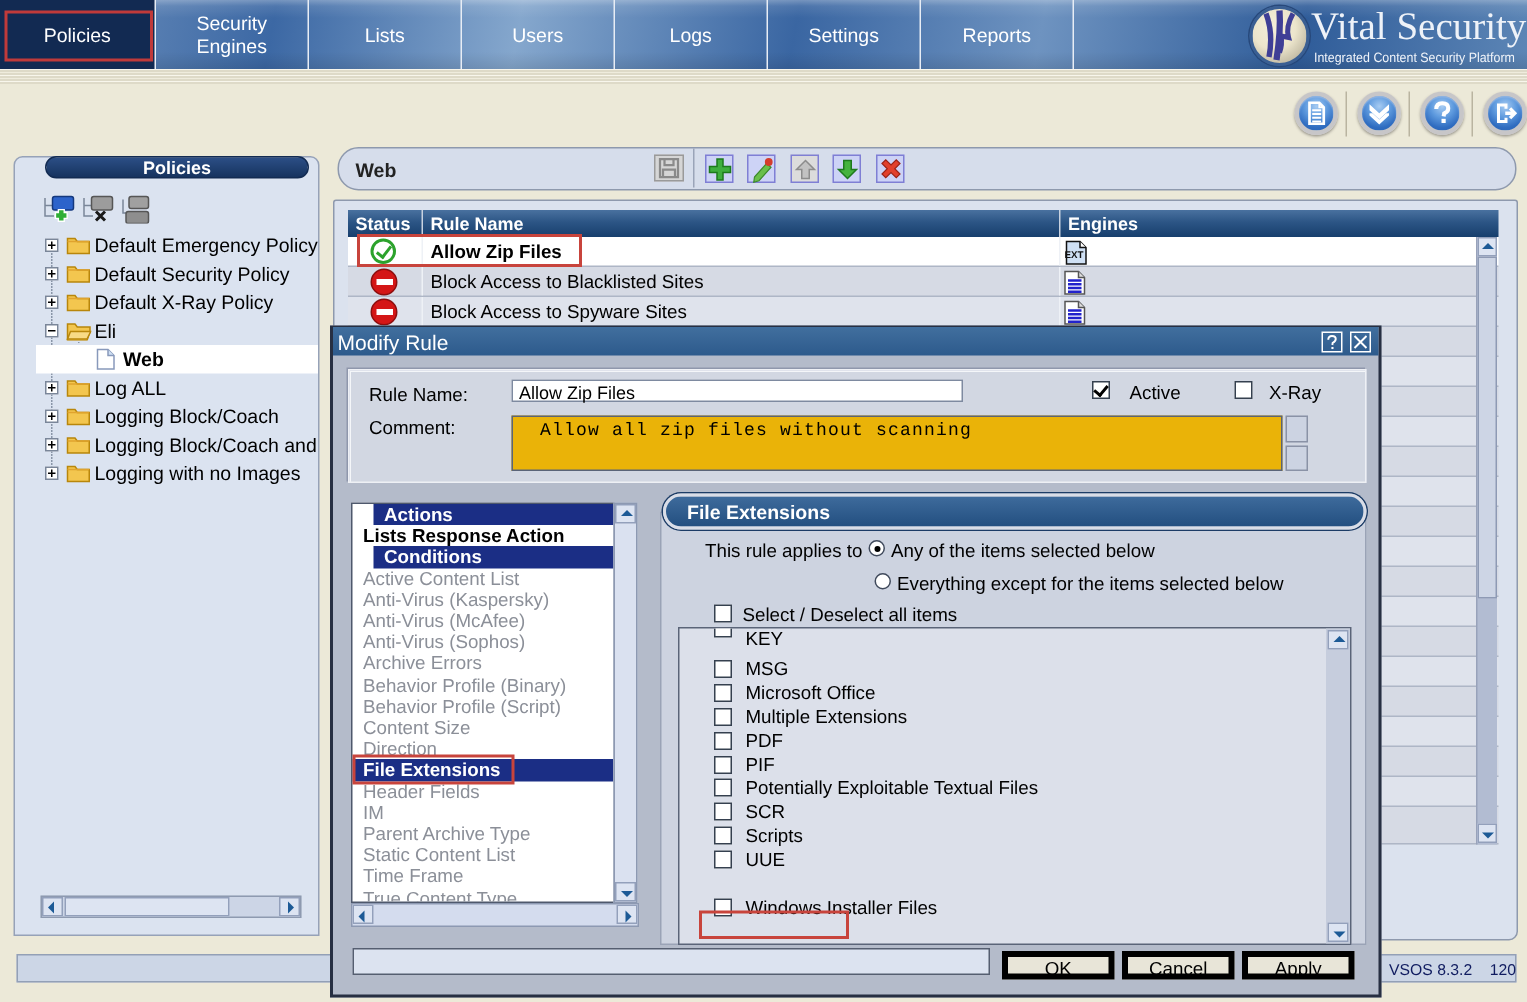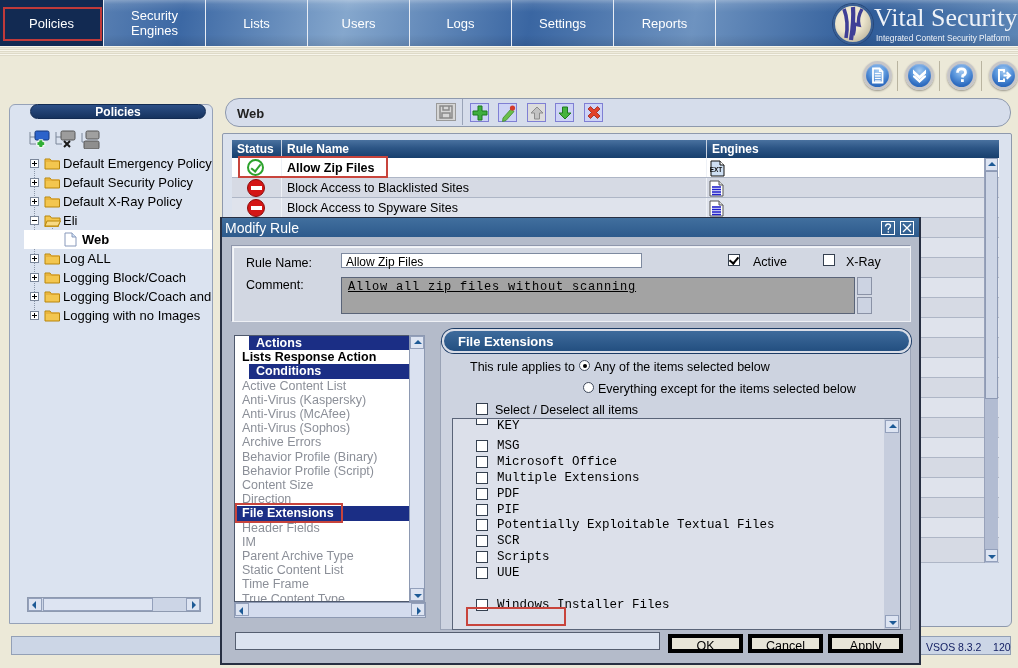--- a/index.html
+++ b/index.html
@@ -68,21 +68,21 @@
 #statusbar .v { position:absolute; left:914px; top:4px; font-size:10.5px; color:#101c60; white-space:nowrap; }
 
 
 #dlg { left:220px; top:217px; width:701px; height:448px; background:#b4bbca; border:2px solid #272f42; border-top:1px solid #272f42; }
 #dtitle { left:0; top:0; width:697px; height:19px; background:linear-gradient(#416f9e,#2d5a8c); color:#fff; font-size:14px; }
 #dtitle .t { position:absolute; left:3px; top:2px; }
 .dbtn { position:absolute; top:3px; width:14px; height:14px; border:1px solid #fff; } .dbtn svg { position:absolute; left:0; top:0; }
 #dfield { left:10px; top:28px; width:679px; height:76px; background:#d2d7e2; border:1px solid #eef0f5; box-shadow:-1px -1px 0 #8f97ac, 1px 1px 0 #f4f6f9 inset; }
 .dlabel { position:absolute; font-size:12.5px; color:#000; }
 #inp-rule { left:108px; top:6px; width:301px; height:15px; background:#fff; border:1px solid #7e8aa0; font-size:12px; padding:1px 4px; }
-#ta { left:108px; top:30px; width:514px; height:37px; background:#a3a3a3; border:1px solid #5a6478; font-family:"Liberation Mono",monospace; font-size:12px; padding:2px 6px; letter-spacing:0.8px;text-decoration:underline; }
+#ta { left:108px; top:30px; width:514px; height:37px; background:#eab308; border:1px solid #5a6478; font-family:"Liberation Mono",monospace; font-size:12px; padding:2px 18px; letter-spacing:0.8px; }
 .cb { position:absolute; width:12px; height:12px; background:#fff; border:1px solid #35404f; }
 .cb.ck:after { content:""; position:absolute; left:2px; top:0px; width:4px; height:7px; border:solid #000; border-width:0 2px 2px 0; transform:rotate(40deg); }
 .radio { position:absolute; width:11px; height:11px; border-radius:50%; background:#fff; border:1px solid #404a5c; }
 .radio.on:after { content:""; position:absolute; left:2.5px; top:2.5px; width:4px; height:4px; border-radius:50%; background:#000; }
 
 
 #llist { left:12px; top:117px; width:176px; height:267px; background:#fff; border:1px solid #4e586c; overflow:hidden; }
 .li { position:absolute; left:0; width:174px; height:14.2px; line-height:14.2px; font-size:12.5px; color:#8b8f98; padding-left:7px; white-space:nowrap; }
 .li.hdr { background:#1b2e85; color:#fff; font-weight:bold;margin-left:14px; }
 .li.bold { color:#000; font-weight:bold; }
@@ -90,21 +90,21 @@
 #llist-vs { left:187px; top:117px; width:16px; height:267px; background:#dae1f0; border:1px solid #8d99b2; }
 #llist-hs { left:12px; top:384px; width:192px; height:16px; background:#d4dcee; border:1px solid #8d99b2; }
 .sbtn { position:absolute; width:14px; height:13px; background:#dde4f2; border:1px solid #93a0bb; }
 .arr { position:absolute; width:0; height:0; border:4px solid transparent; }
 
 
 #rpanel { left:218px; top:123px; width:471px; height:289px; background:#cdd3e0; border:1px solid #9aa3b6; }
 #rpill { left:220px; top:111px; width:469px; height:24px; background:linear-gradient(#3e6b9c,#234f80); border:2px solid #d9dde7; border-radius:13px; box-shadow:0 0 0 1px #1c3c66; color:#fff; font-weight:bold; font-size:13px; }
 #rpill .t { position:absolute; left:14px; top:3px; }
 #rlist { left:230px; top:200px; width:449px; height:212px; background:#dce0ea; border:1px solid #5a6478; overflow:hidden; }
-.ri { position:absolute; left:0; width:447px; height:15.9px; font-size:12.5px; color:#000;font-family:Liberation Mono, monospace; }
+.ri { position:absolute; left:0; width:447px; height:15.9px; font-size:12.5px; color:#000; }
 .ri .cb { left:23px; top:2px; }
 .ri .lb { position:absolute; left:44px; top:1px; }
 #rlist-vs { left:662px; top:201px; width:16px; height:210px; background:#c6cddd; }
 
 
 #dstatus { left:13px; top:414px; width:425px; height:18px; background:#dce3f0; border:1px solid #555e70; }
 .dlgbtn { position:absolute; top:416px; width:75px; height:19px; background:#e8e5d8; border:4px solid #000000; font-size:12.5px; text-align:center; line-height:17px; }
 
 .redoutline { position:absolute; border:2px solid #c8443c; }
 </style>

